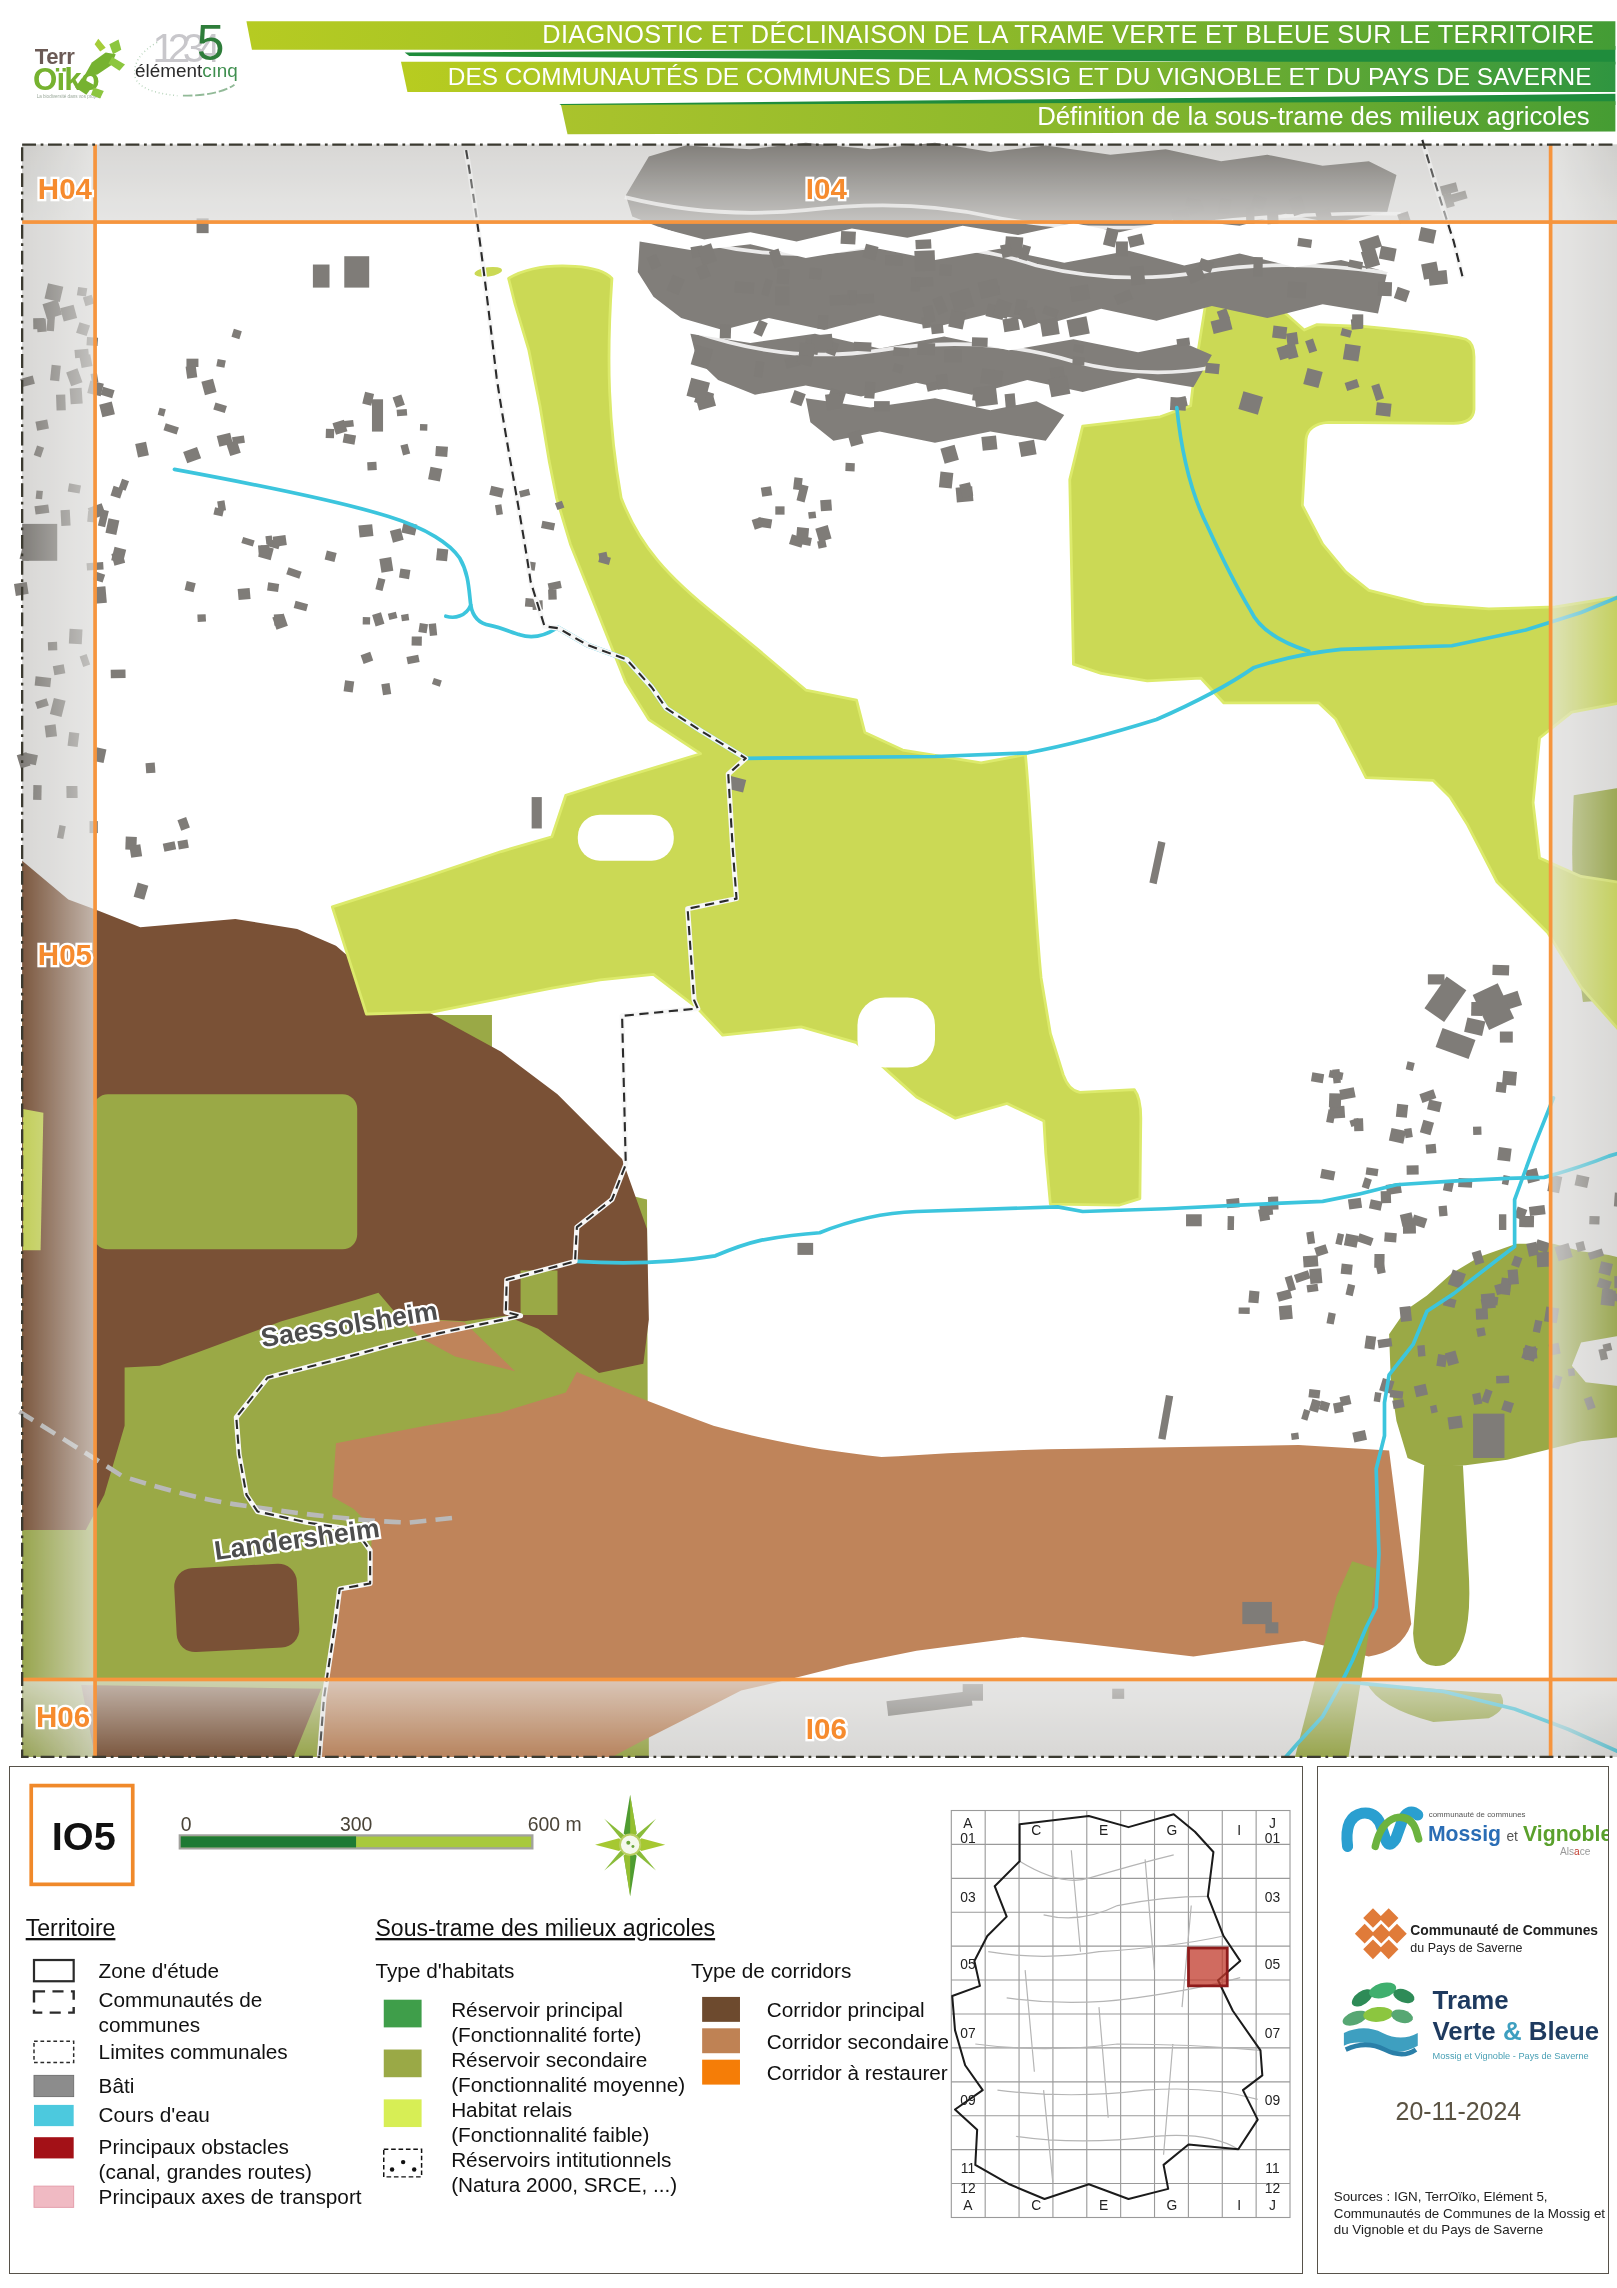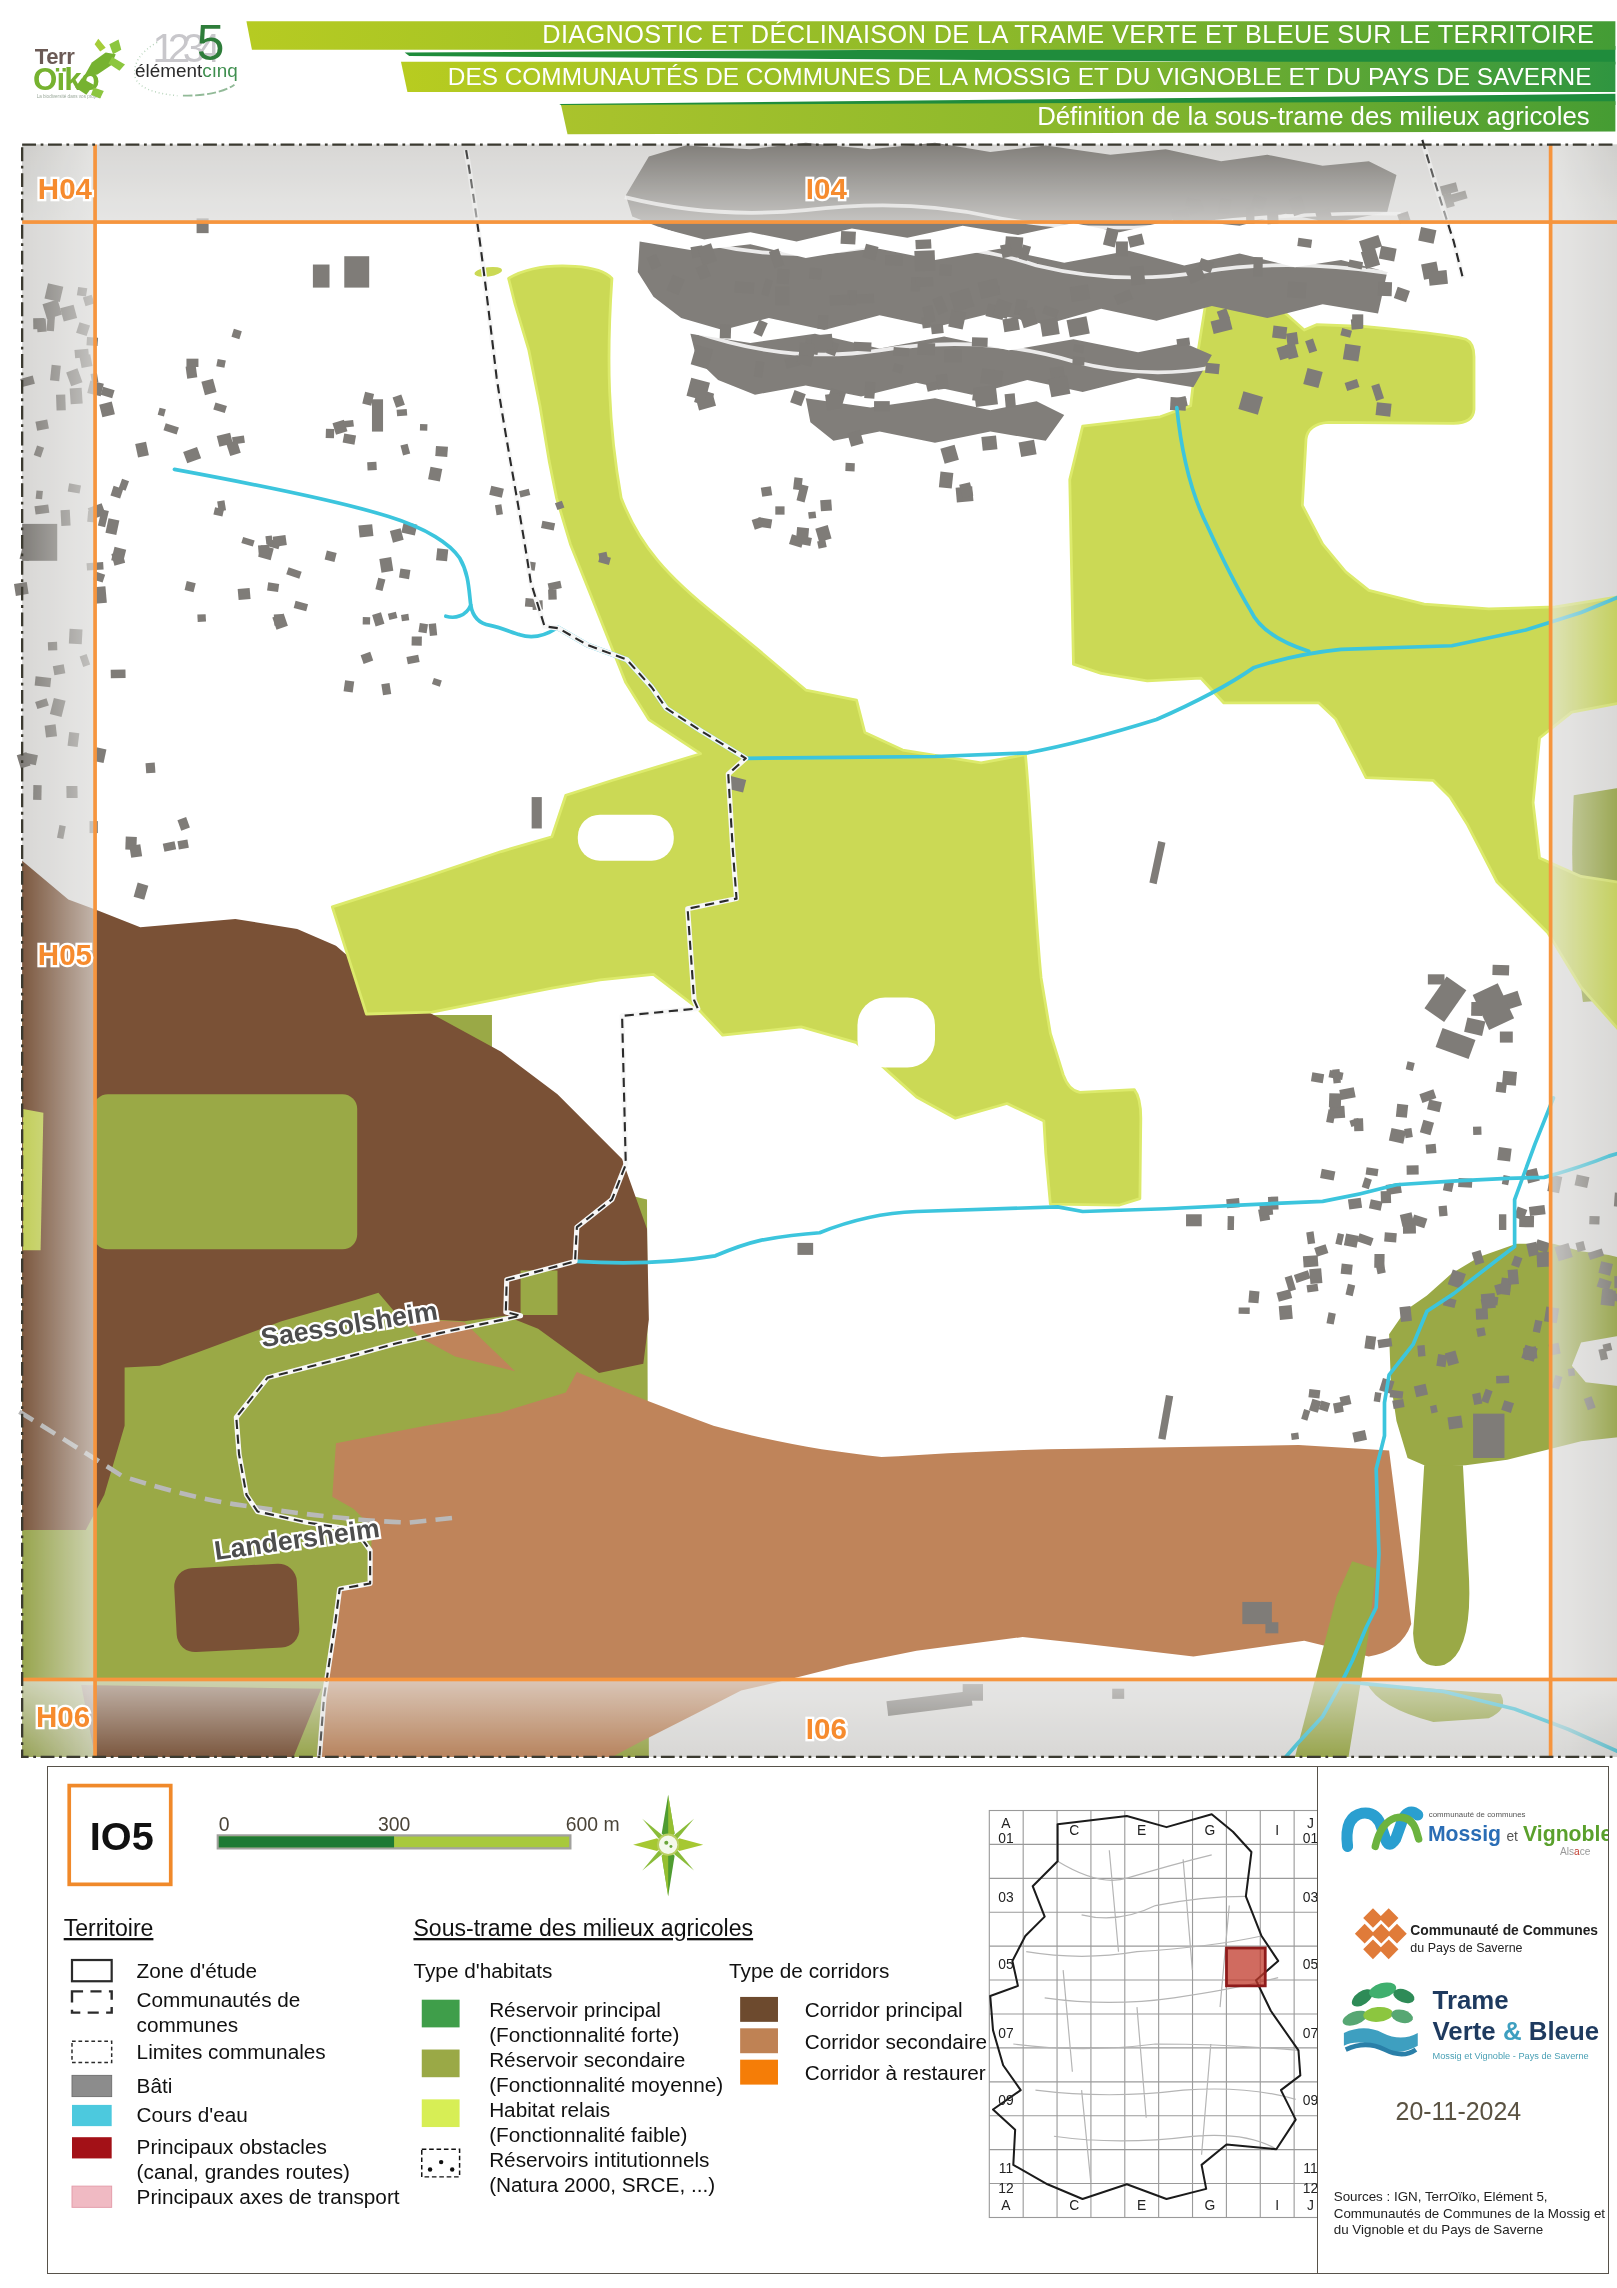--- a/index.html
+++ b/index.html
@@ -761,21 +761,21 @@
 </g>
 
 <text x="367" y="1445" text-anchor="middle" font-size="29" font-weight="bold" fill="#4d4d4d" stroke="#ffffff" stroke-width="5" paint-order="stroke" transform="rotate(-9 367 1445)">Saessolsheim</text>
 
 <text x="310" y="1678" text-anchor="middle" font-size="29" font-weight="bold" fill="#4d4d4d" stroke="#ffffff" stroke-width="5" paint-order="stroke" transform="rotate(-8 310 1678)">Landersheim</text>
 
 <rect x="11" y="157" width="1734" height="1747" fill="none" stroke="#3b3a30" stroke-width="2.5" stroke-dasharray="15 5 3 5"></rect>
 </svg>
 </div>
 
-<div class="abs" style="left:9.2px;top:1766px;width:1292px;height:506px;border:1.8px solid #57524a;background:#fff;margin-left:38px;">
+<div class="abs" style="left:9.2px;top:1766px;width:1292px;height:506px;border:1.8px solid #57524a;background:#fff;">
 <svg width="1292" height="506" viewBox="0 0 1400 548" font-family="Liberation Sans,sans-serif">
 
 <rect x="23" y="20" width="110" height="107" fill="#ffffff" stroke="#f0892a" stroke-width="4"></rect>
 <text x="80" y="90" text-anchor="middle" font-size="43" font-weight="bold" fill="#111111">IO5</text>
 
 <g>
  <text x="185" y="69" font-size="21" fill="#4a4438">0</text>
  <text x="375" y="69" text-anchor="middle" font-size="21" fill="#4a4438">300</text>
  <text x="561" y="69" font-size="21" fill="#4a4438" text-anchor="start">600 m</text>
  <rect x="184" y="74" width="382" height="14" fill="#a8c93c" stroke="#a2a29e" stroke-width="2.5"></rect>

